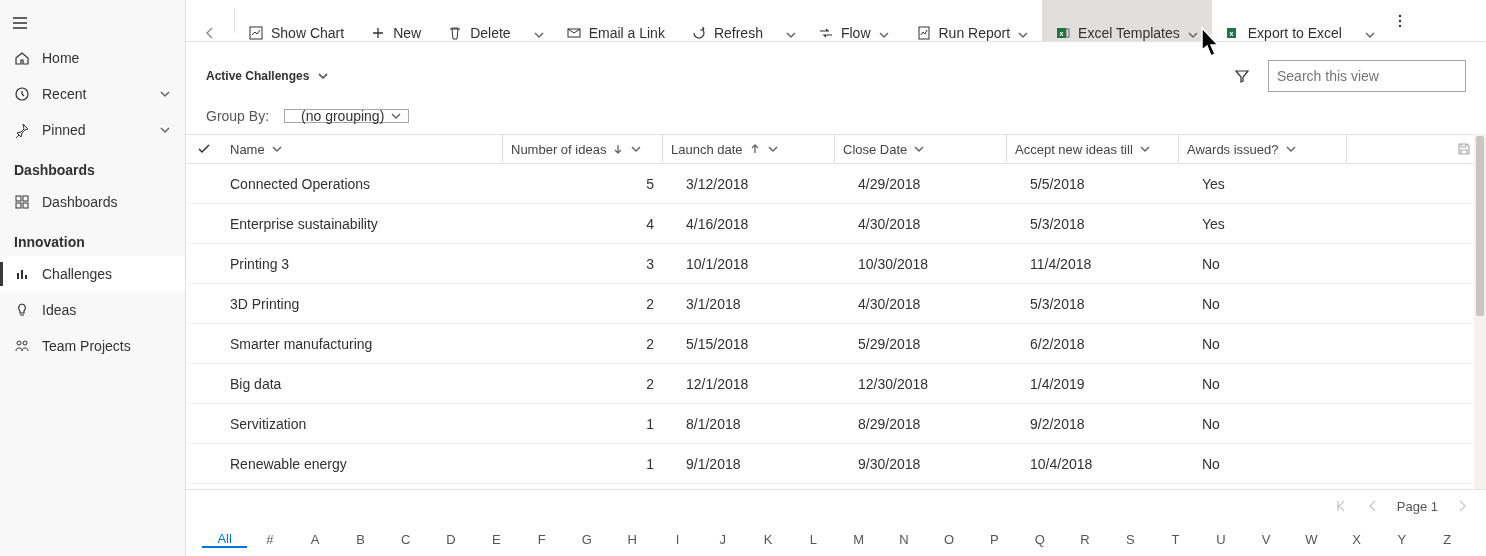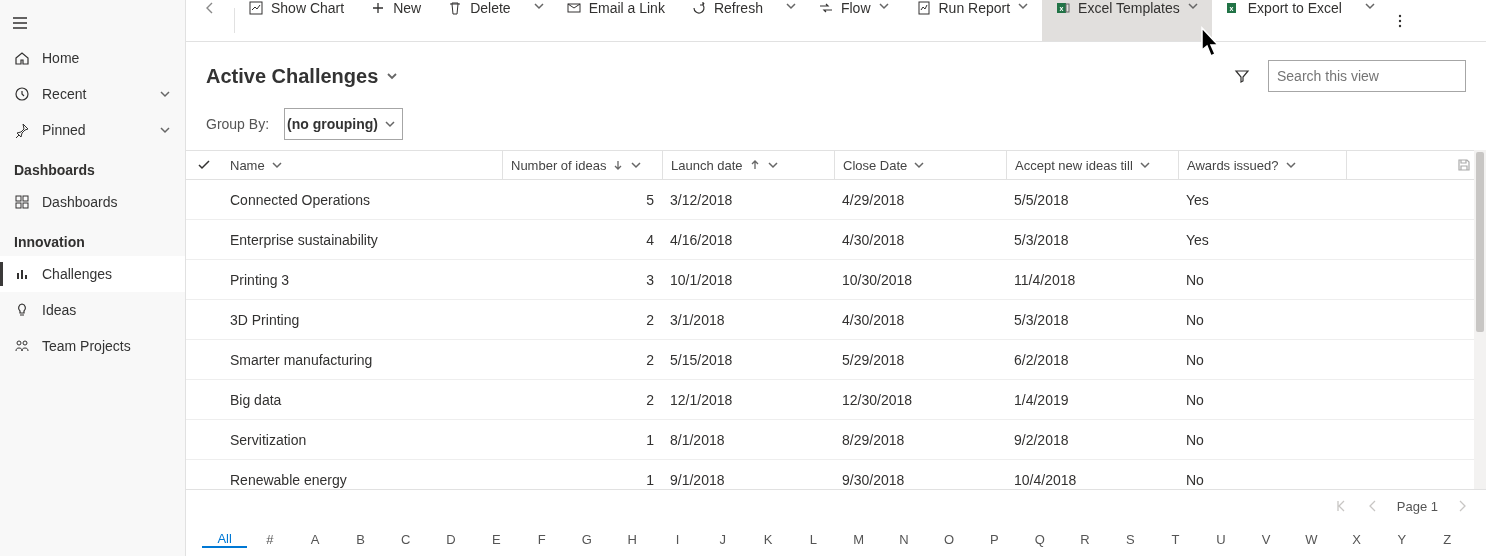--- a/index.html
+++ b/index.html
@@ -7,56 +7,56 @@
 .app { display:flex; height:100%; }
 .sidebar { width:186px; background:#f8f8f8; border-right:1px solid #e1e1e1; display:flex; flex-direction:column; padding-top:6px; }
 .hamburger { width:40px; height:34px; display:flex; align-items:center; justify-content:center; cursor:pointer; }
 .nav-item { display:flex; align-items:center; height:36px; padding:0 14px; gap:12px; cursor:pointer; position:relative; }
 .nav-item.active { background:#fff; }
 .nav-item.active::before { content:""; position:absolute; left:0; top:6px; bottom:6px; width:3px; background:#3b3a39; }
 .nav-item .chev { margin-left:auto; }
 .section-hdr { padding:14px 14px 6px; font-weight:600; font-size:14px; color:#323130; }
 .main { flex:1; display:flex; flex-direction:column; min-width:0; }
 .cmdbar { height:42px; border-bottom:1px solid #e1e1e1; display:flex; align-items:stretch; }
-.cmd { display:flex; align-items:flex-start; gap:7px; padding:0 13px; cursor:pointer; font-size:14px; color:#323130; white-space:nowrap; }
+.cmd { display:flex; align-items:flex-end; gap:7px; padding:0 13px; cursor:pointer; font-size:14px; color:#323130; white-space:nowrap; }
 .cmd.hl { background:#e1dfdd; }
 .cmd.split { padding:0 8px; border-left:1px solid transparent; }
 .cmd.backbtn { padding:0 16px; }
 .vsep { width:1px; background:#e1e1e1; margin:8px 0; }
 .over { display:flex; align-items:center; padding:0 8px; cursor:pointer; }
 .header-row { display:flex; align-items:center; padding:18px 20px 6px; }
-.view-title { font-size:20px; font-weight:600; display:flex; align-items:center; gap:8px; cursor:pointer; }
+.view-title { font-size:12px; font-weight:600; display:flex; align-items:center; gap:8px; cursor:pointer; }
 .header-right { margin-left:auto; display:flex; align-items:center; gap:14px; }
 .filter-ic { cursor:pointer; padding:4px; }
 .search { display:flex; align-items:center; border:1px solid #a6a6a6; height:32px; width:198px; padding:0 8px; }
 .search input { border:none; outline:none; flex:1; font-size:14px; }
 .groupby-row { padding:10px 20px 10px 6px; display:flex; align-items:center; gap:15px; font-size:14px; color:#555; }
 .groupby-row .lbl { margin-left:14px; }
-.gb-select { border:1px solid #a6a6a6; height:32px; padding:0 24px 0 2px; display:flex; align-items:center; cursor:pointer; position:relative; font-size:14px; color:#333;font-weight:bold; }
+.gb-select { border:1px solid #a6a6a6; height:14px; padding:0 24px 0 16px; display:flex; align-items:center; cursor:pointer; position:relative; font-size:14px; color:#333; }
 .gb-select .chev { position:absolute; right:6px; }
 .grid-wrap { flex:1; position:relative; overflow:hidden; }
 .grid-head { display:flex; align-items:center; height:30px; border-top:1px solid #e1e1e1; border-bottom:1px solid #e1e1e1; font-size:13px; color:#444; position:relative; }
 .colh { display:flex; align-items:center; gap:6px; padding:0 8px; cursor:pointer; border-left:1px solid #e1e1e1; height:100%; }
 .colh.first { border-left:none; }
 .col-check { width:36px; justify-content:center; }
 .col-name { flex:0 0 280px; }
 .col-num  { flex:0 0 160px; justify-content:flex-start; }
 .col-launch { flex:0 0 172px; }
 .col-accept { flex:0 0 172px; }
 .col-close { flex:0 0 172px; }
 .col-awards { flex:0 0 168px; }
 .col-end { flex:1; }
 .save-ic { position:absolute; right:14px; top:6px; color:#999; }
 .rows { overflow-y:auto; }
 .row { display:flex; align-items:center; height:40px; border-bottom:1px solid #eee; font-size:14px; color:#323130; }
 .row .c { padding:0 8px; }
 .c-check { width:36px; }
 .c-name { flex:0 0 280px; cursor:pointer; }
 .c-num  { flex:0 0 160px; text-align:right; padding-right:16px; }
-.c-launch{ flex:0 0 172px; }
+.c-launch{ flex:0 0 172px;margin-left:16px; }
 .c-accept{ flex:0 0 172px; }
 .c-close { flex:0 0 172px; }
 .c-awards{ flex:0 0 168px; }
 .scroll-area { position:absolute; right:0; top:0; bottom:0; width:12px; background:#f3f2f1; }
 .scroll-thumb { position:absolute; right:2px; top:2px; width:8px; height:180px; background:#c8c6c4; border-radius:2px; }
 .footer { border-top:1px solid #e1e1e1; padding:0 16px; }
 .pager { display:flex; align-items:center; justify-content:flex-end; height:32px; gap:16px; font-size:13px; color:#555; }
 .pager .dis { color:#c8c6c4; }
 .alpha { display:flex; align-items:center; height:34px; gap:0; font-size:13px; color:#555; }
 .alpha span { flex:1; text-align:center; cursor:pointer; }

